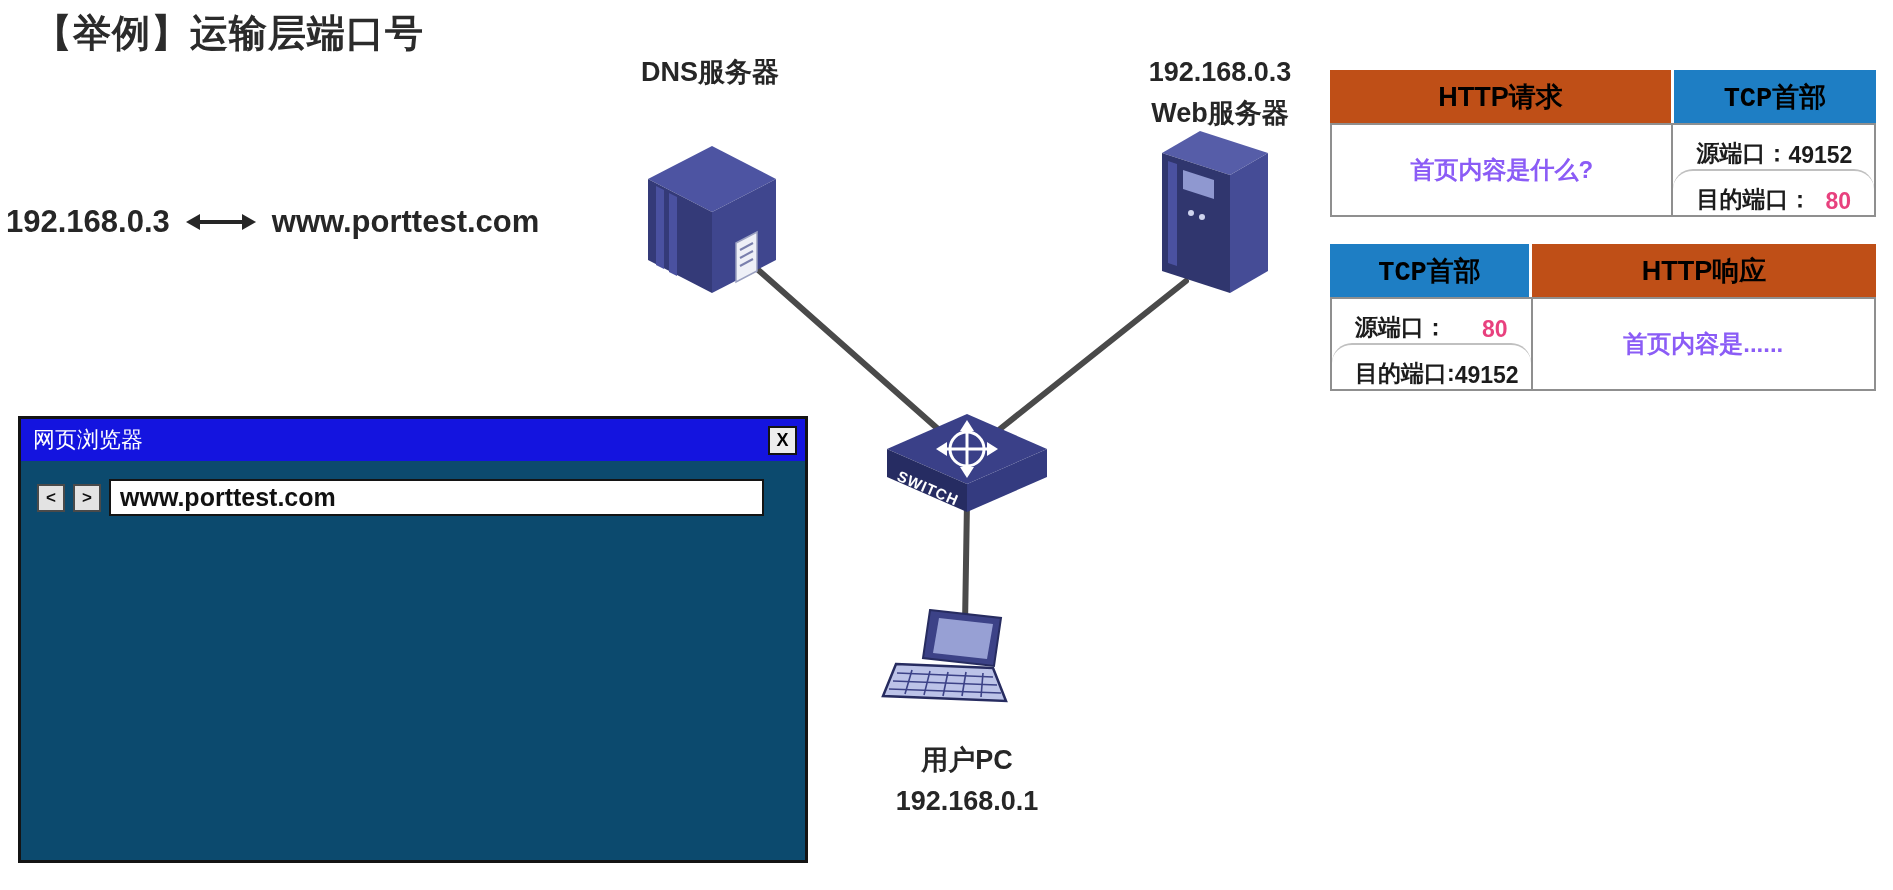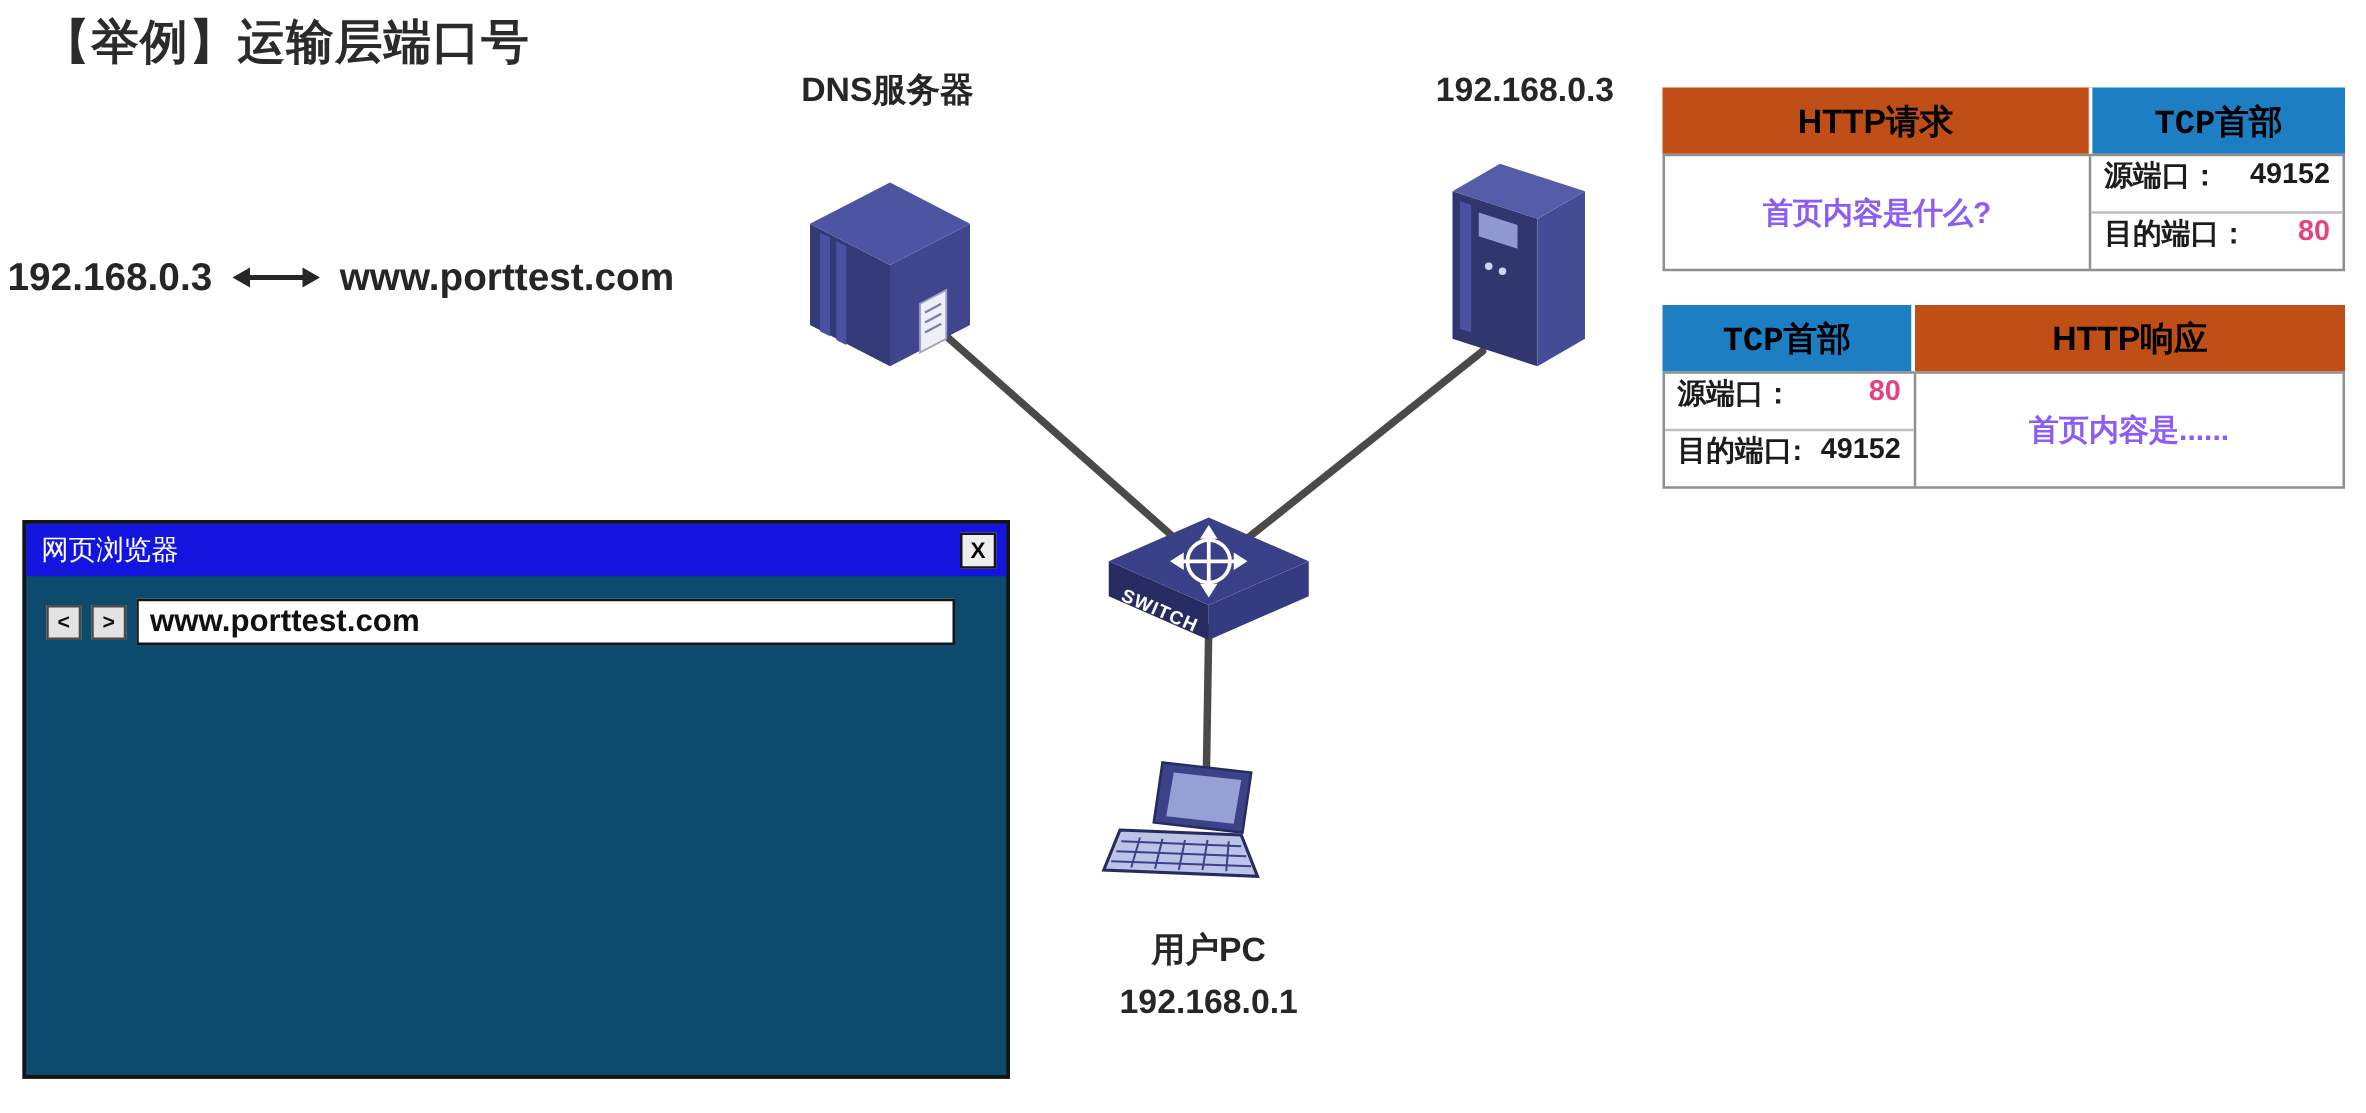--- a/index.html
+++ b/index.html
@@ -35,21 +35,21 @@
   .packet-header { display:flex; height:53px; }
   .hdr-cell { display:flex; align-items:center; justify-content:center; color:#000000; font-size:27px; font-weight:bold; }
   .hdr-http { background:#BF4F17; }
   .hdr-tcp  { background:#1E7EC4;font-family:Liberation Mono, monospace; }
   .w63 { width:63%; } .w37 { width:37%; }
   .gap-r { border-right:3px solid #ffffff; }
   .packet-body { display:flex; border:2px solid #8f8f8f; background:#ffffff; height:94px; }
   .payload-cell { display:flex; align-items:center; justify-content:center; font-size:24px; font-weight:bold; color:#8b5cf6; }
   .ports-cell { display:flex; flex-direction:column; }
   .div-r { border-right:2px solid #8f8f8f; }
-  .port-row { flex:1; display:flex; align-items:flex-start; justify-content:space-between; padding:0 10px; font-size:23px; font-weight:bold; color:#1c1c1c; white-space:nowrap; }
+  .port-row { flex:1; display:flex; align-items:flex-end; justify-content:space-between; padding:0 23px; font-size:23px; font-weight:bold; color:#1c1c1c; white-space:nowrap;border-radius:20px; }
   .port-row + .port-row { border-top:2px solid #c0c0c0; }
   .pink { color:#E8417E; }
 </style>
 </head>
 <body>
 
 <div class="slide">
 
   <svg class="abs diagram" width="1893" height="890" viewBox="0 0 1893 890">
     <g stroke="#4a4a4a" stroke-width="6" stroke-linecap="round">
@@ -118,20 +118,21 @@
   </svg>
 
   <div class="abs page-title">【举例】运输层端口号</div>
 
   <div class="abs device-label dns-label">
     <div>DNS服务器</div>
   </div>
 
   <div class="abs device-label web-label">
     <div>192.168.0.3</div>
+    <div>Web服务器</div>
   </div>
 
   <div class="abs mapping">
     <span>192.168.0.3</span>
     <svg width="74" height="24" viewBox="0 0 74 24">
       <line x1="12" y1="12" x2="62" y2="12" stroke="#262626" stroke-width="4"></line>
       <polygon points="2,12 16,4 16,20" fill="#262626"></polygon>
       <polygon points="72,12 58,4 58,20" fill="#262626"></polygon>
     </svg>
     <span>www.porttest.com</span>

